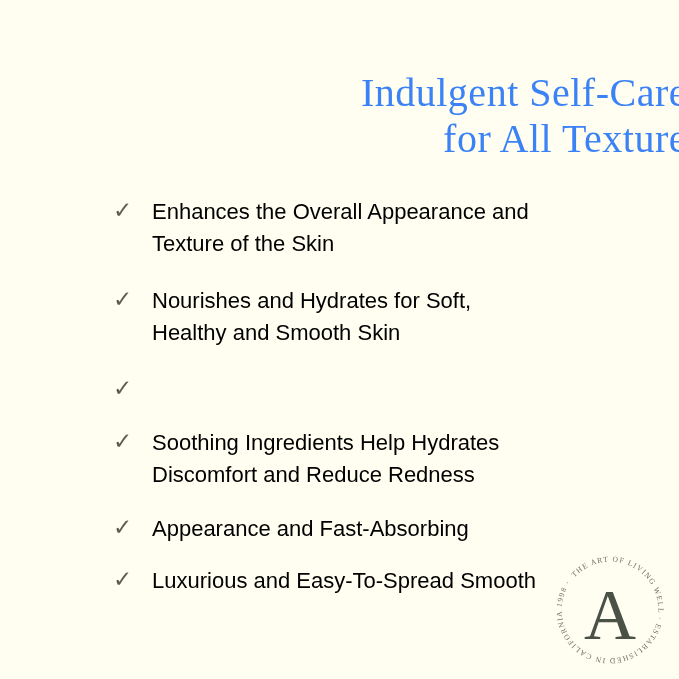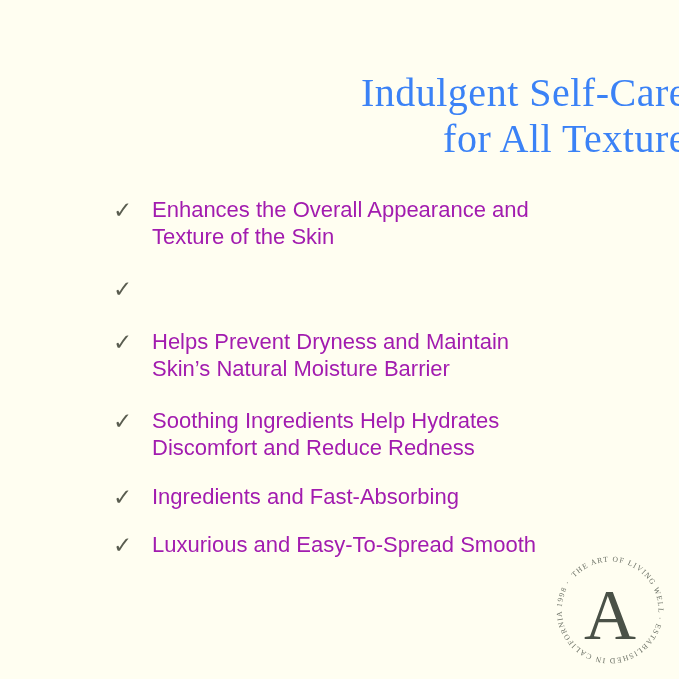--- a/index.html
+++ b/index.html
@@ -44,22 +44,22 @@
   .check {
     flex:0 0 auto;
     width:25px;
     margin-right:14px;
     font-size:23px;
     line-height:28px;
     color:#5a5d50;
   }
   .benefit-text {
     font-size:22px;
-    line-height:27px;
-    color:#a21caf;
+    line-height:32px;
+    color:#000000;
     max-width:392px;
   }
 
   .badge {
     position:absolute;
     left:541px; top:541px;
     width:138px; height:138px;
   }
   .badge svg { display:block; width:138px; height:138px; }
   .ring-text {
@@ -92,32 +92,32 @@
     <span class="title-line">for All Texture</span>
   </h1>
 
   <ul class="benefits">
     <li class="benefit">
       <span class="check">✓</span>
       <span class="benefit-text">Enhances the Overall Appearance and Texture of the Skin</span>
     </li>
     <li class="benefit">
       <span class="check">✓</span>
+      <span class="benefit-text">Nourishes and Hydrates for Soft, Healthy and Smooth Skin</span>
     </li>
     <li class="benefit">
       <span class="check">✓</span>
-      <span class="benefit-text">Helps Prevent Dryness and Maintain Skin’s Natural Moisture Barrier</span>
     </li>
     <li class="benefit">
       <span class="check">✓</span>
       <span class="benefit-text">Soothing Ingredients Help Hydrates Discomfort and Reduce Redness</span>
     </li>
     <li class="benefit">
       <span class="check">✓</span>
-      <span class="benefit-text">Ingredients and Fast-Absorbing</span>
+      <span class="benefit-text">Appearance and Fast-Absorbing</span>
     </li>
     <li class="benefit">
       <span class="check">✓</span>
       <span class="benefit-text">Luxurious and Easy-To-Spread Smooth</span>
     </li>
   </ul>
 
   <div class="badge">
     <svg viewBox="0 0 138 138">
       <defs>

